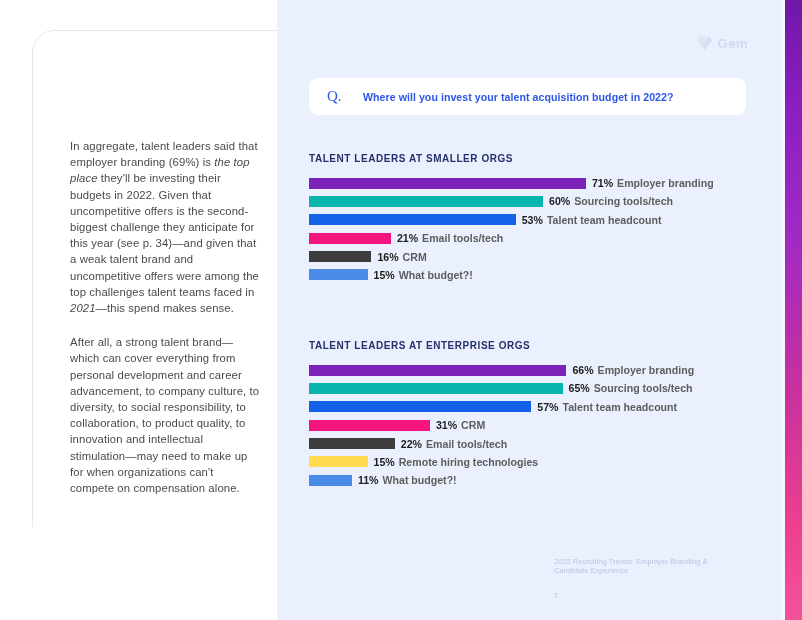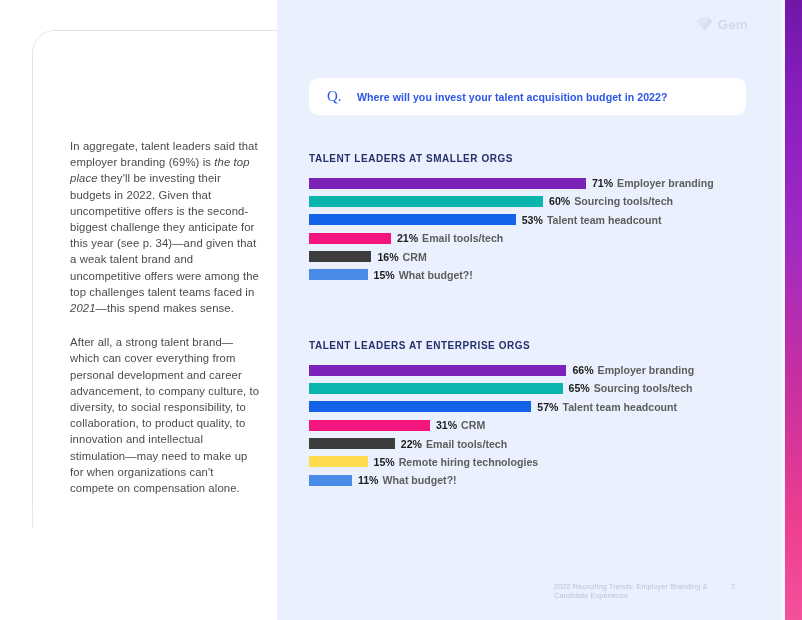--- a/index.html
+++ b/index.html
@@ -70,21 +70,21 @@
     top: 0;
     width: 508px;
     height: 620px;
     background: #eaf0fd;
   }
 
   
   .gem-logo {
     position: absolute;
     right: 37px;
-    top: 16px;
+    top: 35px;
     display: flex;
     align-items: center;
     gap: 5px;
     opacity: 0.30;
   }
   .gem-logo .gem-mark {
     width: 17px;
     height: 16px;
     display: block;
   }
@@ -115,20 +115,21 @@
     margin-left: 18px;
     width: 30px;
     flex: none;
     font-family: "Liberation Serif", serif;
   }
   .q-text {
     font-size: 10.6px;
     font-weight: 700;
     color: #2b56e8;
     letter-spacing: 0.005em;
+    margin-left: 6px;
   }
 
   
   .chart-block { position: absolute; left: 32px; width: 470px; }
   #chart-smaller { top: 142px; }
   #chart-enterprise { top: 329px; }
 
   .chart-heading {
     font-size: 10px;
     font-weight: 700;
@@ -168,20 +169,21 @@
   .footer {
     position: absolute;
     left: 277px;
     right: 32px;
     bottom: 20px;
     display: flex;
     justify-content: flex-end;
     align-items: baseline;
     gap: 16px;
     padding-right: 18px;
+    flex-direction: column;
   }
   .footer-text {
     font-size: 7.4px;
     color: #b9c4dd;
     letter-spacing: 0.01em;
   }
   .footer-page {
     font-size: 7.4px;
     color: #b9c4dd;
   }

